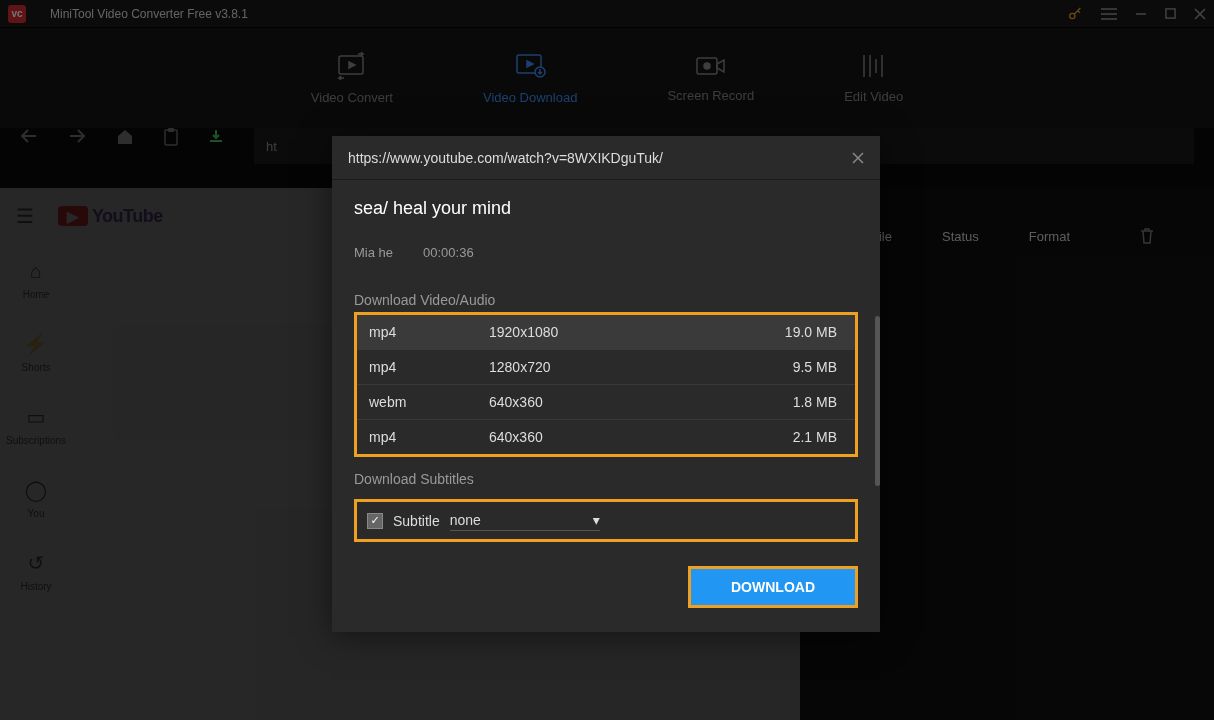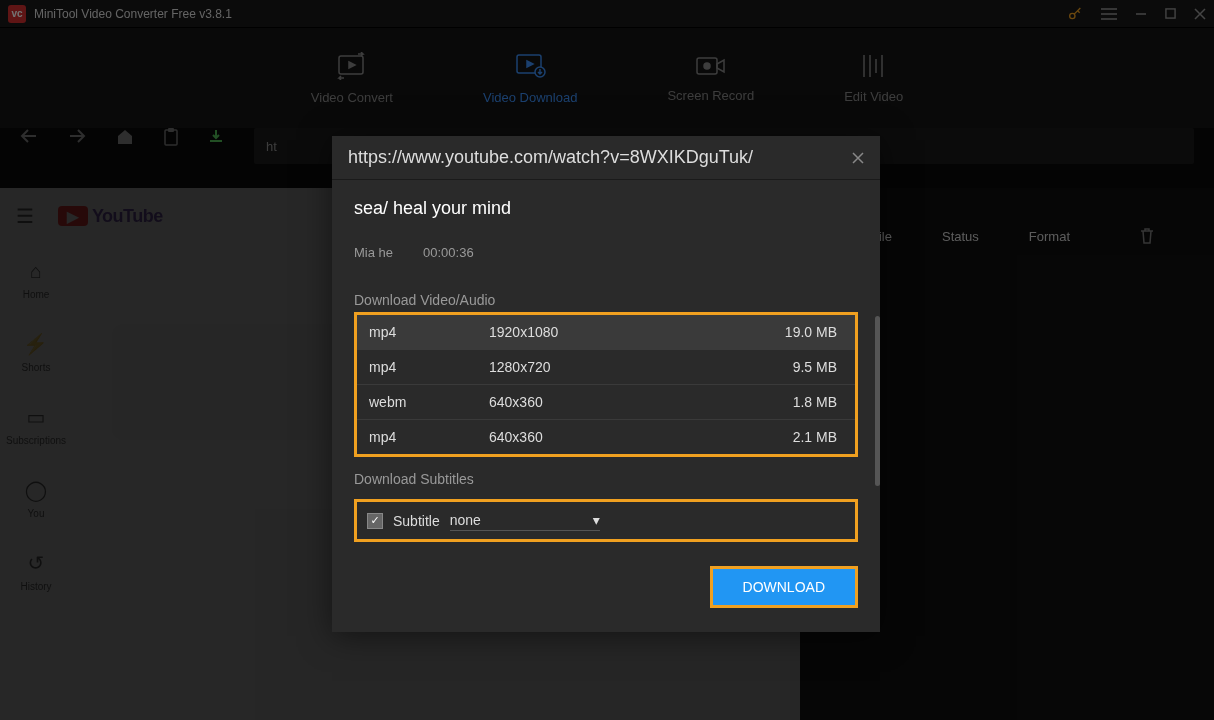--- a/index.html
+++ b/index.html
@@ -1,18 +1,18 @@
 <!DOCTYPE html>
 <html><head>
 <meta charset="utf-8">
 <style>
 *{margin:0;padding:0;box-sizing:border-box;font-family:-apple-system,BlinkMacSystemFont,"Segoe UI",Arial,sans-serif}
 body{width:1214px;height:720px;background:#0a0a0a;overflow:hidden;position:relative;color:#ccc}
 .titlebar{height:28px;background:#1a1a1a;display:flex;align-items:center;padding:0 8px;border-bottom:1px solid #000}
-.app-icon{width:18px;height:18px;background:#d32f2f;border-radius:3px;display:flex;align-items:center;justify-content:center;font-size:10px;font-weight:bold;color:#fff;margin-right:8px}
+.app-icon{width:18px;height:18px;background:#d32f2f;border-radius:3px;display:flex;align-items:center;justify-content:center;font-size:10px;font-weight:bold;color:#fff;margin-right:24px}
 .titlebar-text{font-size:12px;color:#ddd;flex:1}
 .titlebar-controls{display:flex;gap:18px;align-items:center}
 .key-icon{color:#f0a020;font-size:14px}
 .titlebar-icon{color:#999;font-size:14px;cursor:pointer}
 .topnav{height:100px;background:#151515;display:flex;align-items:center;justify-content:center;gap:90px}
 .nav-item{display:flex;flex-direction:column;align-items:center;gap:10px;color:#888;cursor:pointer}
 .nav-item.active{color:#3d8ff5}
 .nav-icon{font-size:26px}
 .nav-label{font-size:13px}
 .toolbar{height:60px;background:#0a0a0a;display:flex;align-items:flex-start;padding:0 20px;gap:30px}
@@ -33,41 +33,41 @@
 .yt-main{margin-left:72px;padding:40px;margin-top:40px}
 .yt-card{background:#f9f9f9;border-radius:12px;padding:30px;text-align:center}
 .yt-title{font-size:24px;font-weight:bold;color:#000;margin-bottom:12px}
 .yt-sub{color:#555;font-size:14px}
 .right-panel{flex:1;background:#0f0f0f;padding:20px}
 .table-head{display:flex;justify-content:flex-end;gap:50px;color:#ccc;font-size:13px;padding:20px 40px 20px 0;align-items:center}
 .trash{font-size:16px;color:#777;margin-left:20px}
 .overlay{position:absolute;inset:0;background:rgba(0,0,0,0.55)}
 .modal{position:absolute;left:332px;top:136px;width:548px;background:#2a2a2a;z-index:10;box-shadow:0 4px 30px rgba(0,0,0,0.5)}
 .modal-url-bar{height:44px;display:flex;align-items:center;padding:0 16px;border-bottom:1px solid #1a1a1a}
-.modal-url{flex:1;color:#ddd;font-size:18px}
+.modal-url{flex:1;color:#ddd;font-size:14px}
 .modal-close{color:#888;font-size:16px;cursor:pointer}
 .modal-header{padding:18px 22px}
 .modal-title{color:#fff;font-size:18px;margin-bottom:26px}
 .modal-meta{color:#999;font-size:13px;display:flex;gap:30px}
 .modal-section{padding:0 22px}
 .section-label{color:#999;font-size:14px;padding:14px 0 4px}
 .format-list{border:3px solid #f0a020}
 .format-row{display:flex;padding:9px 12px;color:#ddd;font-size:14px;border-bottom:1px solid #3a3a3a;cursor:pointer}
 .format-row:last-child{border-bottom:none}
 .format-row.selected{background:#3a3a3a}
 .fmt-col{width:120px}
 .fmt-res{width:120px}
 .fmt-size{text-align:right;flex:1;padding-right:6px}
 .subtitle-row{border:3px solid #f0a020;display:flex;align-items:center;padding:8px 10px;gap:10px;margin-top:8px}
 .checkbox{width:16px;height:16px;border:1px solid #888;display:flex;align-items:center;justify-content:center;background:#666}
 .checkmark{font-size:11px;color:#fff}
 .sub-label{color:#ddd;font-size:14px}
 .sub-select{flex:0 0 150px;color:#ddd;font-size:14px;border-bottom:1px solid #555;padding:2px 0;display:flex;justify-content:space-between;align-items:center}
 .modal-actions{display:flex;justify-content:flex-end;gap:16px;padding:24px 22px}
-.btn{padding:10px 30px;font-size:14px;font-weight:normal;cursor:pointer;border:none}
+.btn{padding:10px 40px;font-size:14px;font-weight:bold;cursor:pointer;border:none}
 .btn-download{background:#2196f3;color:#fff;border:3px solid #f0a020}
 .btn-cancel{background:#444;color:#fff}
 .scrollbar{position:absolute;right:0;top:180px;width:5px;height:170px;background:#555;border-radius:3px}
 svg{display:block}
 </style>
 </head>
 <body>
 
 <div class="titlebar">
   <div class="app-icon">vc</div>

